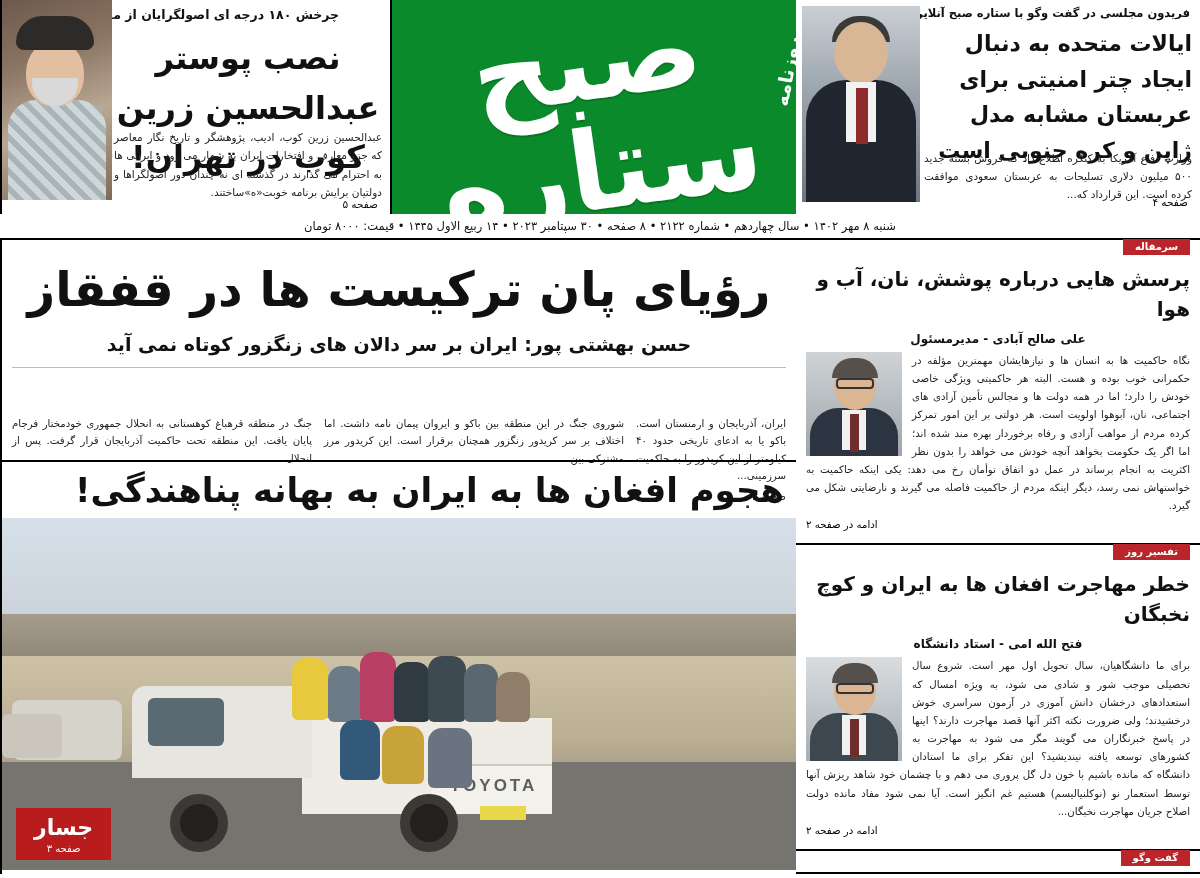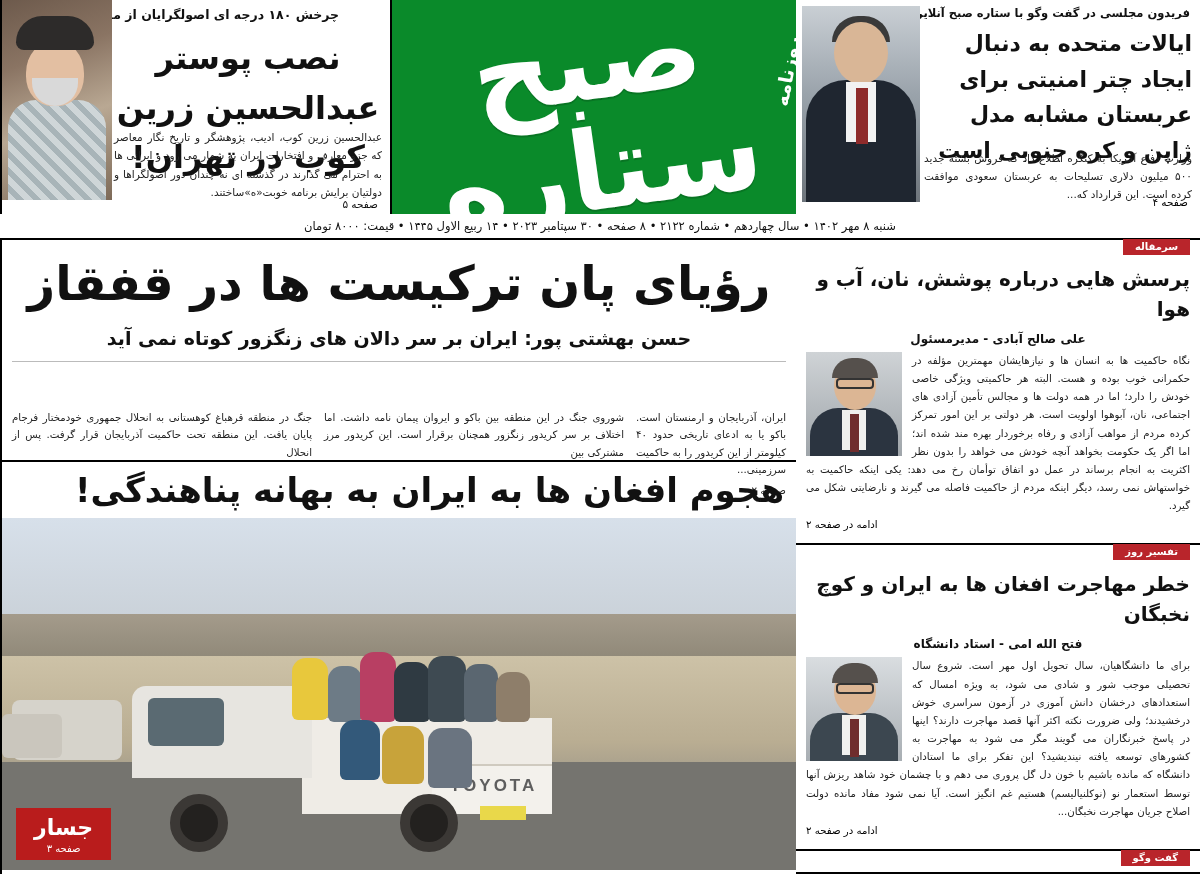--- a/index.html
+++ b/index.html
@@ -118,21 +118,21 @@
 
   
   .main { display:flex; width:1200px; height: 634px; }
   .col-left { width: 796px; height: 634px; border-left: 2px solid #000; position:relative; }
   .col-right { width: 404px; height: 634px; position:relative; }
 
   
   .lead { padding: 8px 10px 0; position:relative; height: 220px; }
   .lead h1 {
     font-size: 48px; font-weight: bold; text-align: center; line-height: 1.22; color:#111;
-    margin-top: 6px;
+    margin-top: 12px;
   }
   .lead h1 .em { color:#111; }
   .lead .sub {
     text-align:center; font-size: 19px; font-weight:bold; margin-top: 14px; color:#111;
   }
   .lead .cols {
     display:flex; gap: 12px; margin-top: 12px; border-top: 1px solid #bbb; padding-top: 6px;
   }
   .lead .cols .c {
     flex:1; font-size: 10.2px; line-height:1.72; text-align: justify; color:#222;margin-top:41px;

